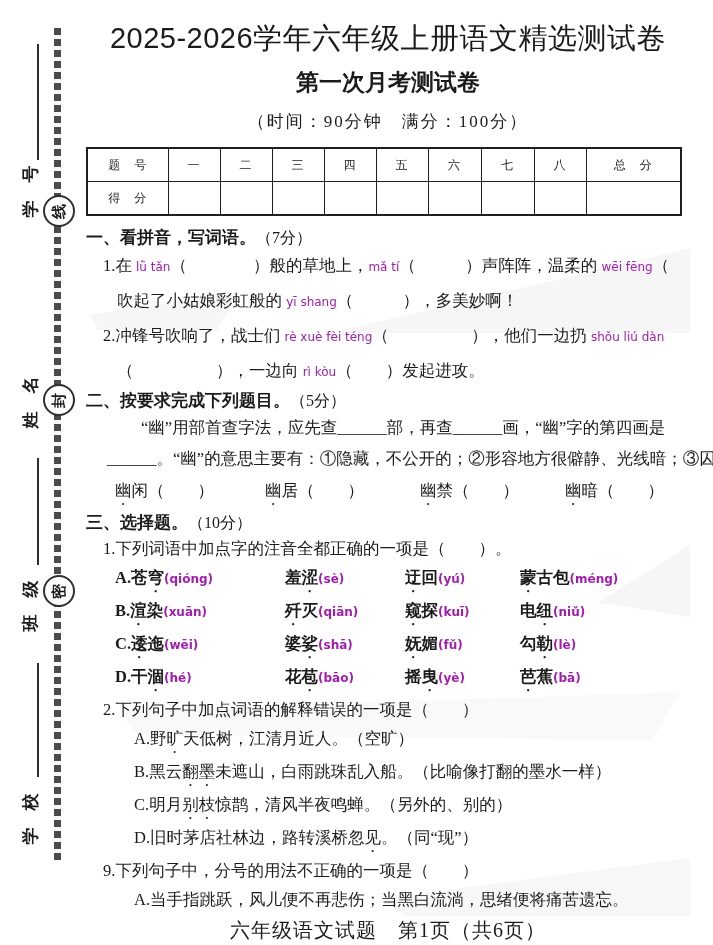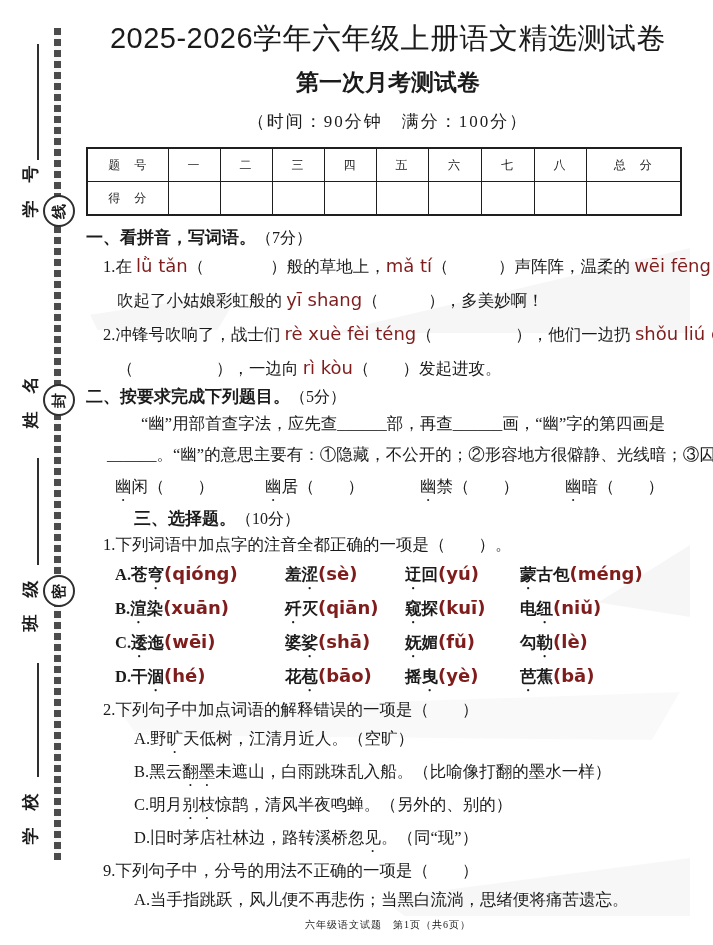--- a/index.html
+++ b/index.html
@@ -44,42 +44,42 @@
 
   table.score{border-collapse:collapse; table-layout:fixed; width:596px; margin-top:14px;
               border:2px solid #1f1f1f;}
   table.score td{border:1px solid #1f1f1f; height:32px; text-align:center;
                  font-size:12px; padding:0; letter-spacing:1px;}
 
   .sec-head{margin-top:11px; font-size:17px; line-height:22px;}
   .sec-head .hd{font-family:"Liberation Sans","DejaVu Sans",sans-serif; font-weight:bold;}
   .sec-head .pts{font-size:16px;}
   .sec-head.tight{margin-top:1px;}
-  .sec-head.s3m{margin-top:3px;margin-left:48px;}
+  .sec-head.s3m{margin-top:3px;}
 
   .bl{font-size:16.5px; line-height:33px; white-space:nowrap;}
   .bl.i1{margin-left:17px;} .bl.i2{margin-left:31px;}
   .p2{font-size:16.5px; line-height:31px; margin-left:21px; white-space:nowrap;}
   .p2.first{margin-left:21px; text-indent:34px;}
 
   .words-row{display:grid; grid-template-columns:150px 155px 145px auto; margin-left:29px;
              font-size:16.5px; line-height:33px;}
 
   .stem{font-size:16.5px; line-height:29px; margin-left:17px; white-space:nowrap;}
   .optgrid{display:grid; grid-template-columns:170px 120px 115px auto; margin-left:29px;
            font-size:16.5px; line-height:29px;font-weight:bold;}
   .optline{font-size:16.5px; line-height:29px; margin-left:48px; white-space:nowrap;}
 
-  .py{font-family:"DejaVu Sans","Liberation Sans",sans-serif; font-size:18px; color:#7f1d1d;}
+  .py{font-family:"DejaVu Sans","Liberation Sans",sans-serif; font-size:12px; color:#a21caf;}
   .dt{
     text-emphasis:filled dot #1b1b1b; -webkit-text-emphasis:filled dot #1b1b1b;
     text-emphasis-position:under right; -webkit-text-emphasis-position:under right;
   }
-  .footer{position:absolute; left:86px; width:604px; bottom:13px; text-align:center;
-          font-size:10px; letter-spacing:1px;}
+  .footer{position:absolute; left:86px; width:604px; bottom:1px; text-align:center;
+          font-size:20px; letter-spacing:1px;}
 </style>
 </head>
 <body>
 
 <div class="page">
 
   <div class="wm wm1"></div>
   <div class="wm wm2"></div>
   <div class="wm wm3"></div>
   <div class="wm wm4"></div>

